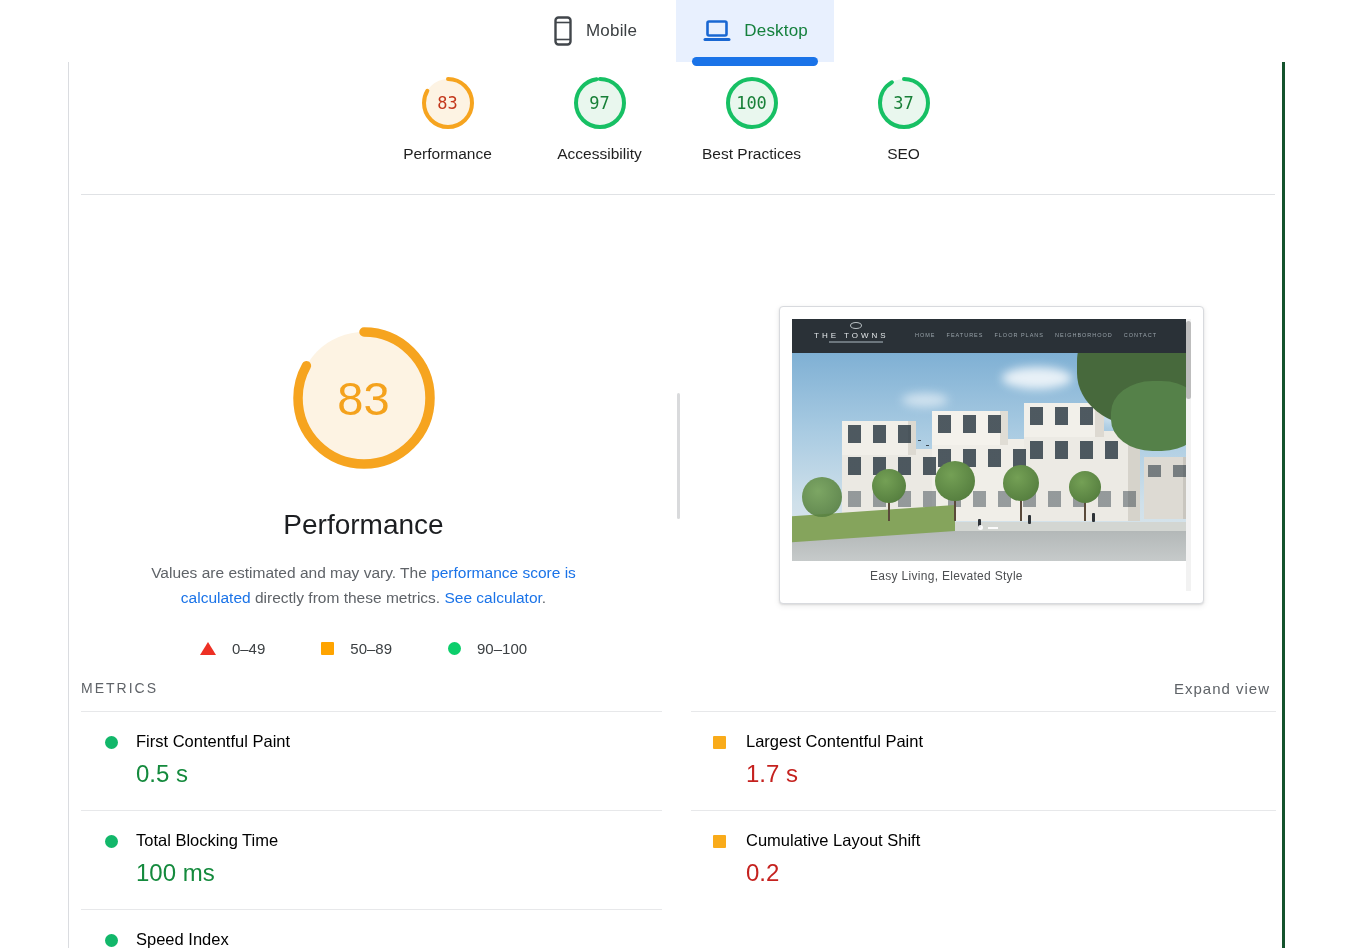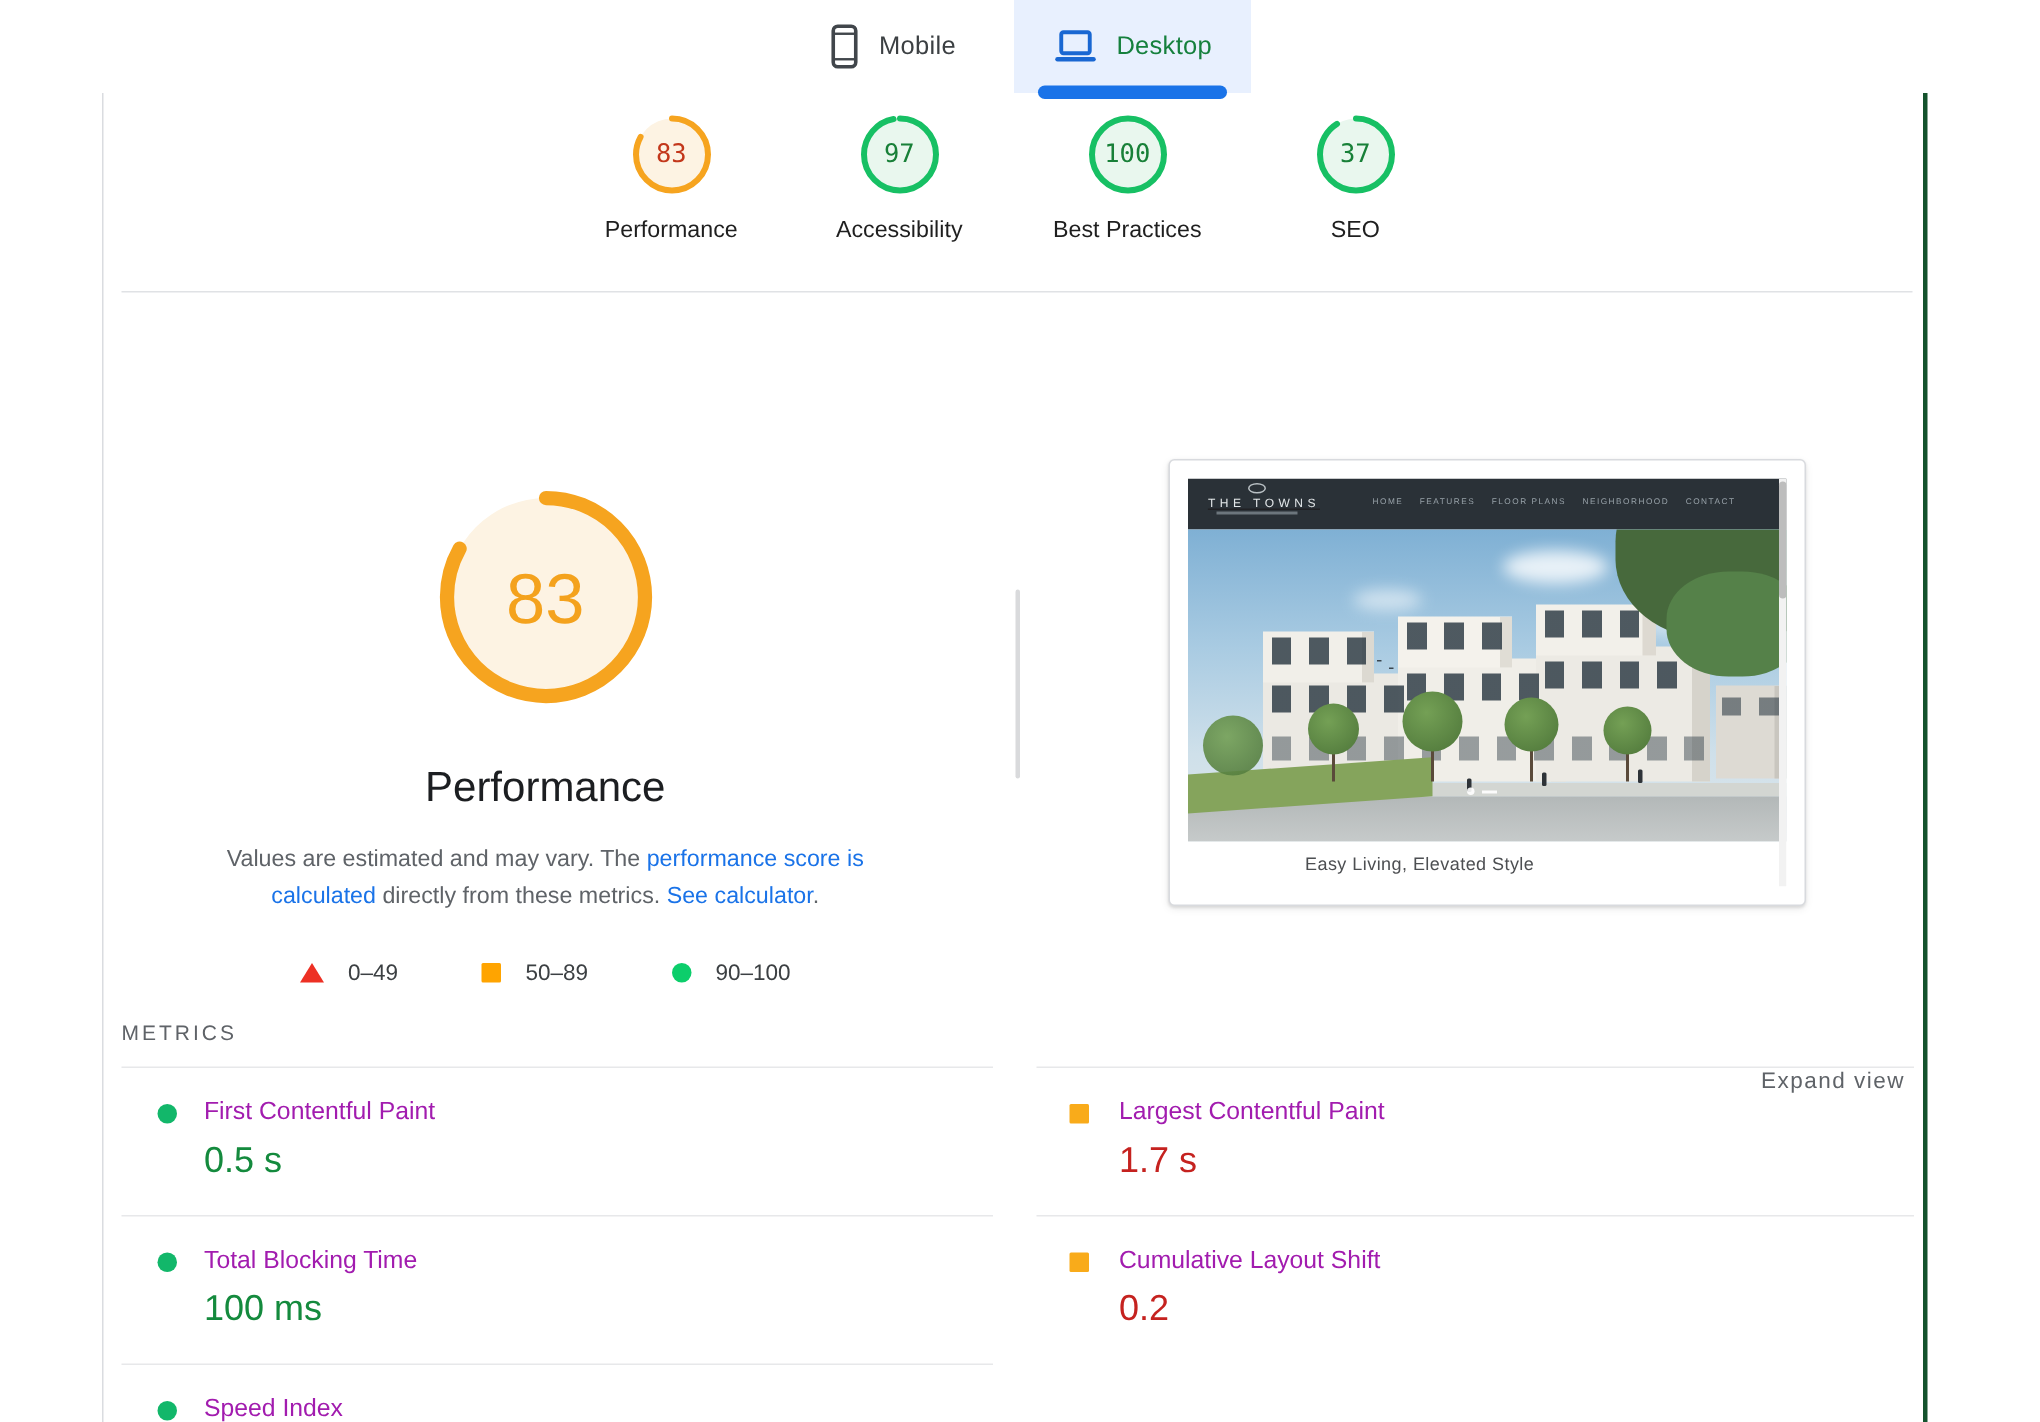--- a/index.html
+++ b/index.html
@@ -47,21 +47,21 @@
 
   
   .mid-scrollbar { position:absolute; left:608px; top:331px; width:3px; height:126px; background:#d9dadc; border-radius:2px; }
 
   
   .preview-card { position:absolute; left:710px; top:244px; width:425px; height:298px; background:#fff;
       border:1px solid #d8dade; border-radius:4px; box-shadow:0 1px 2px rgba(0,0,0,.10), 0 2px 6px rgba(0,0,0,.08);
       padding:12px; cursor:pointer; }
   .capture { position:relative; width:399px; height:272px; overflow:hidden; background:#fff; }
   .cap-header { position:relative; height:34px; background:#2a3137; display:flex; align-items:center; }
-  .cap-logo { position:absolute; left:4px; top:3px; width:84px; text-align:right;text-decoration:underline; }
+  .cap-logo { position:absolute; left:22px; top:3px; width:84px; text-align:left; }
   .cap-logo-mark { width:12px; height:7px; border:1px solid #b9c0c4; border-radius:50%; margin:0 auto 2px; }
   .cap-brand { font-size:8px; letter-spacing:3px; color:#e3e7e9; white-space:nowrap; }
   .cap-tagline { margin-top:1px; height:2px; width:54px; margin-left:15px; background:#6c767d; }
   .cap-nav { position:absolute; right:34px; top:13px; display:flex; gap:11px; }
   .cap-nav span { font-size:5.5px; letter-spacing:1px; color:#97a1a8; }
   .cap-scrollbar { position:absolute; right:0; top:0; width:5px; height:272px; background:#f2f2f2; }
   .cap-thumb { position:absolute; right:0; top:2px; width:5px; height:78px; background:#bdbdbd; border-radius:3px; }
 
   
   .hero { position:relative; height:208px; background:linear-gradient(180deg,#7fb0d4 0%,#a9cbe2 38%,#cfe0ea 72%,#dde6ea 100%); overflow:hidden; }
@@ -77,30 +77,30 @@
   .canopy { position:absolute; border-radius:45%; }
   .person { position:absolute; width:3px; height:9px; background:#2e3338; border-radius:1px; }
   .hero-dot { position:absolute; width:5px; height:5px; border-radius:50%; background:#fff; opacity:.9; }
   .hero-dash { position:absolute; width:10px; height:2px; background:#fff; opacity:.9; }
 
   .cap-caption { height:30px; display:flex; align-items:center; padding-left:45px; background:#fff; }
   .cap-caption span { font-size:12px; color:#4d4f52; letter-spacing:.3px;margin-left:33px; }
 
   
   .metrics-header-left { position:absolute; left:12px; top:618px; font-size:14px; letter-spacing:2px; color:#5f6368; }
-  .metrics-header-right { position:absolute; right:12px; top:650px; font-size:15px; letter-spacing:1px; color:#5f6368; cursor:pointer; }
+  .metrics-header-right { position:absolute; right:12px; top:618px; font-size:15px; letter-spacing:1px; color:#5f6368; cursor:pointer; }
   .mcol { position:absolute; top:649px; }
   .mcol-left { left:12px; width:581px; }
   .mcol-right { left:622px; width:585px; }
   .metric-row { border-top:1px solid #e7e8ea; padding:20px 0 22px 24px; display:flex; align-items:flex-start; gap:18px; min-height:88px; }
   .mcol-right .metric-row { padding-left:22px; gap:20px; }
   .m-icon { margin-top:4px; flex:0 0 auto; }
   .m-icon.dot-good { width:13px; height:13px; border-radius:50%; background:#12b76a; }
   .m-icon.sq-average { width:13px; height:13px; background:#f9ab1a; border-radius:1px; }
-  .m-name { font-size:16.5px; color:#a21caf; }
+  .m-name { font-size:16.5px; color:#000000; }
   .m-value { margin-top:9px; font-size:24px; }
   .m-value.green { color:#148a3d; }
   .m-value.red { color:#c5221f; }
 </style>
 </head>
 <body>
 
 <div class="page">
 
   <div class="tabbar">

